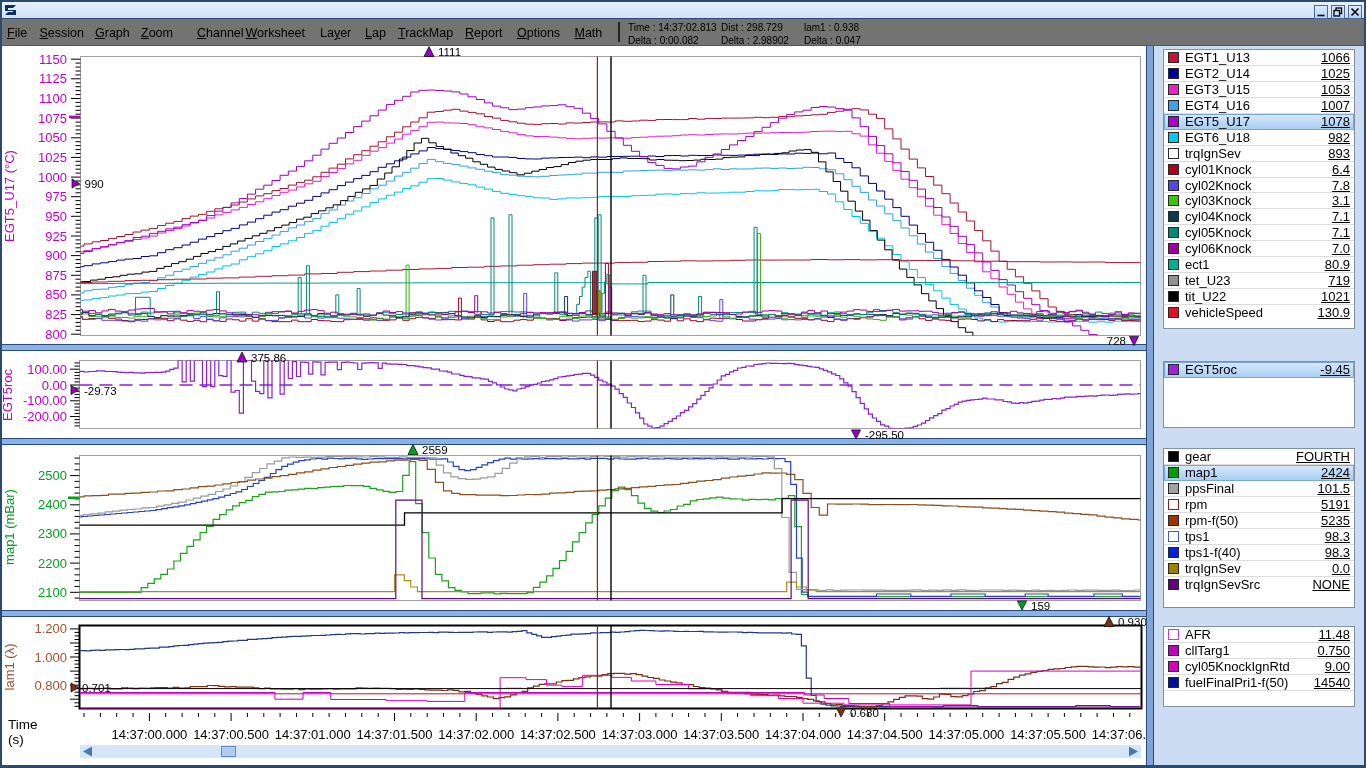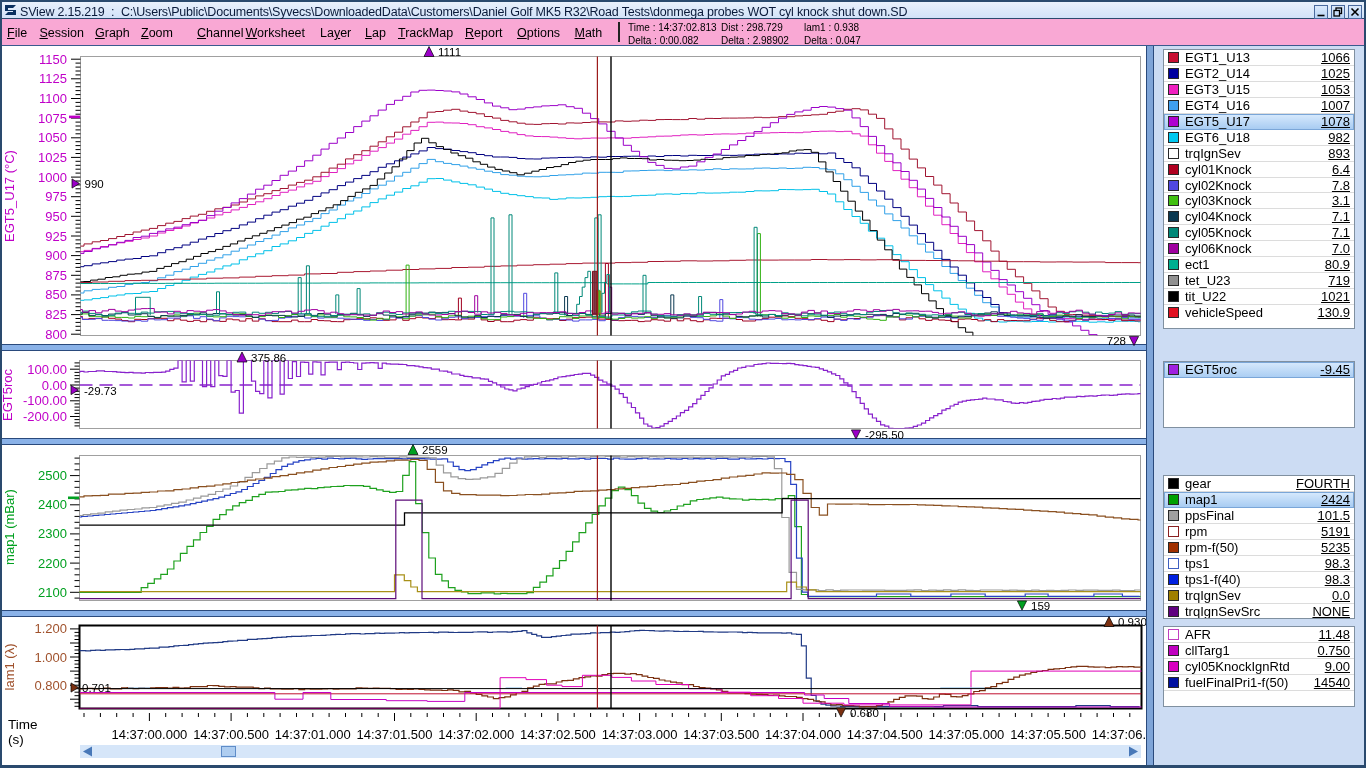--- a/index.html
+++ b/index.html
@@ -1,21 +1,21 @@
 <!DOCTYPE html>
 <html><head><meta charset="utf-8"><style>
 * { margin:0; padding:0; box-sizing:border-box; }
 html,body { width:1366px; height:768px; overflow:hidden; font-family:"Liberation Sans", sans-serif; }
 #win { position:relative; width:1366px; height:768px; background:#fff; }
 .edge { position:absolute; background:#2a4a6e; z-index:50; }
 #titlebar { position:absolute; left:0; top:0; width:1366px; height:19px; background:linear-gradient(#e9f1fc,#d2e2f8); border-top:2px solid #2a4a6e; border-bottom:1px solid #2a4a6e; }
 #titlebar .logo { position:absolute; left:4px; top:2px; }
 #titlebar .ttext { position:absolute; left:20px; top:2.5px; font-size:12.5px; letter-spacing:-0.2px; color:#0a1a3a; white-space:nowrap; }
 .winbtn { position:absolute; top:3px; width:14px; height:14px; background:linear-gradient(#dceafc,#b8d3f4); border:1px solid #4a6a9e; } .winbtn svg { display:block; margin:0 auto; }
-#menubar { position:absolute; left:0; top:19px; width:1366px; height:27px; background:#f9a8d4; border-bottom:1px solid #3a5a8e; box-sizing:border-box; }
+#menubar { position:absolute; left:0; top:19px; width:1366px; height:27px; background:#737373; border-bottom:1px solid #3a5a8e; box-sizing:border-box; }
 .mi { position:absolute; top:7px; font-size:12.5px; color:#000; white-space:nowrap; }
 .inf { position:absolute; font-size:10px; color:#000; white-space:nowrap; }
 #infosep { position:absolute; left:618px; top:3px; width:2px; height:20px; border-left:1px solid #222; border-right:1px solid #222; }
 .white { position:absolute; background:#fff; }
 .band { position:absolute; left:0; width:1148px; height:6.6px; background:#8ab2e8; border-top:1px solid #2a4a7c; border-bottom:1px solid #2a4a7c; }
 #vband { position:absolute; left:1146px; top:46px; width:8px; height:722px; background:#7fa5d8; border-left:1px solid #2a4a7c; border-right:1px solid #2a4a7c; }
 #sidebar { position:absolute; left:1154px; top:46px; width:210px; height:722px; background:#ccdcf3; }
 .box { position:absolute; left:9px; width:192px; background:#fff; border:1px solid #8090a0; overflow:hidden; }
 .row { position:relative; height:15.94px; line-height:15px; font-size:13px; color:#000; border-bottom:1px solid #dcdcdc; box-sizing:border-box; }
 .row:last-child { border-bottom:none; }
@@ -495,21 +495,21 @@
           <span class="vl">130.9</span>
         </div>
       </div>
 <div class="box" style="top:315px;height:67px">
         <div class="row selblue">
           <span class="sq" style="background:#a020e0;border-color:#282828"></span>
           <span class="nm">EGT5roc</span>
           <span class="vl">-9.45</span>
         </div>
       </div>
-<div class="box" style="top:429px;height:144px">
+<div class="box" style="top:402px;height:160px">
         <div class="row">
           <span class="sq" style="background:#000000;border-color:#282828"></span>
           <span class="nm">gear</span>
           <span class="vl">FOURTH</span>
         </div>
         <div class="row selblue">
           <span class="sq" style="background:#00a000;border-color:#282828"></span>
           <span class="nm">map1</span>
           <span class="vl">2424</span>
         </div>
@@ -574,21 +574,20 @@
           <span class="sq" style="background:#803000;border-color:#282828"></span>
           <span class="nm">lam1</span>
           <span class="vl">0.781</span>
         </div>
       </div>
 </div>
 <div id="titlebar">
   <svg class="logo" width="13" height="15" viewBox="0 0 13 15">
         <path d="M1 1 H12 L9 4 H4 L4 6 H12 L12 11 H1 L4 8 H9 L9 7 H1 Z" fill="#0a3060"></path>
       </svg>
-  <div class="ttext">SView 2.15.219&nbsp;&nbsp;:&nbsp;&nbsp;C:\Users\Public\Documents\Syvecs\DownloadedData\Customers\Daniel Golf MK5 R32\Road Tests\donmega probes WOT cyl knock shut down.SD</div>
   <div class="winbtn" style="left:1314px">
         <svg width="12" height="12">
           <line x1="2.5" y1="9.5" x2="9.5" y2="9.5" stroke="#000" stroke-width="1.6"></line>
         </svg>
       </div>
   <div class="winbtn" style="left:1331px">
         <svg width="12" height="12">
           <rect x="4" y="2" width="5.5" height="5.5" fill="none" stroke="#000" stroke-width="1.3"></rect>
           <rect x="2" y="4.5" width="5.5" height="5.5" fill="#c8dcf8" stroke="#000" stroke-width="1.3"></rect>
         </svg>

